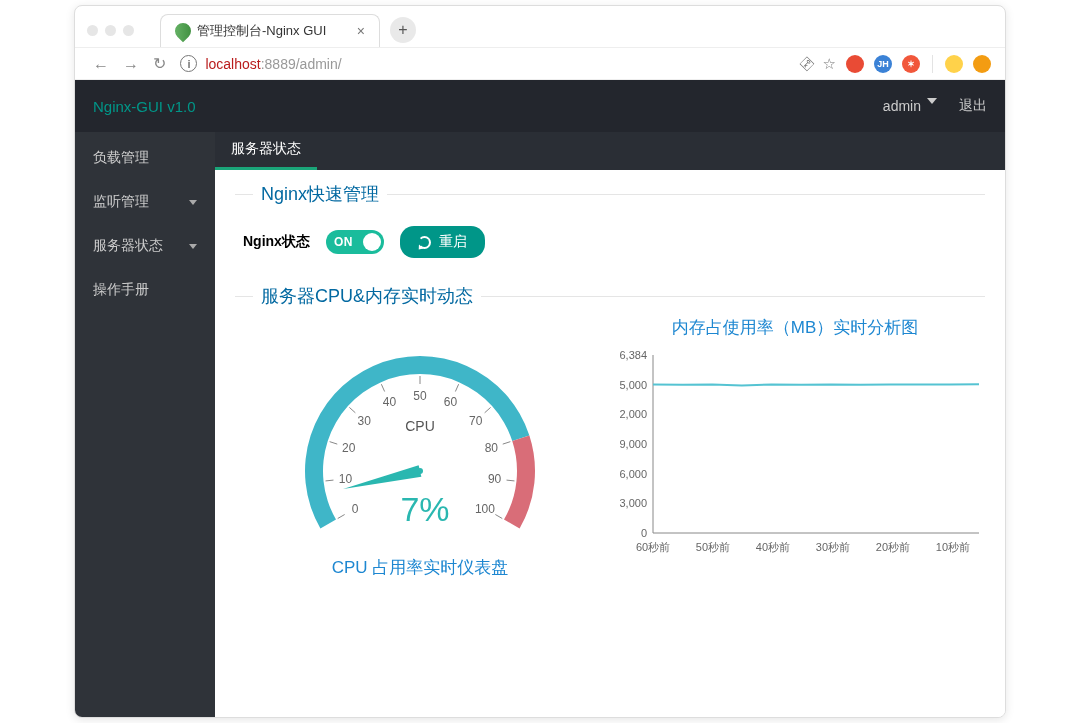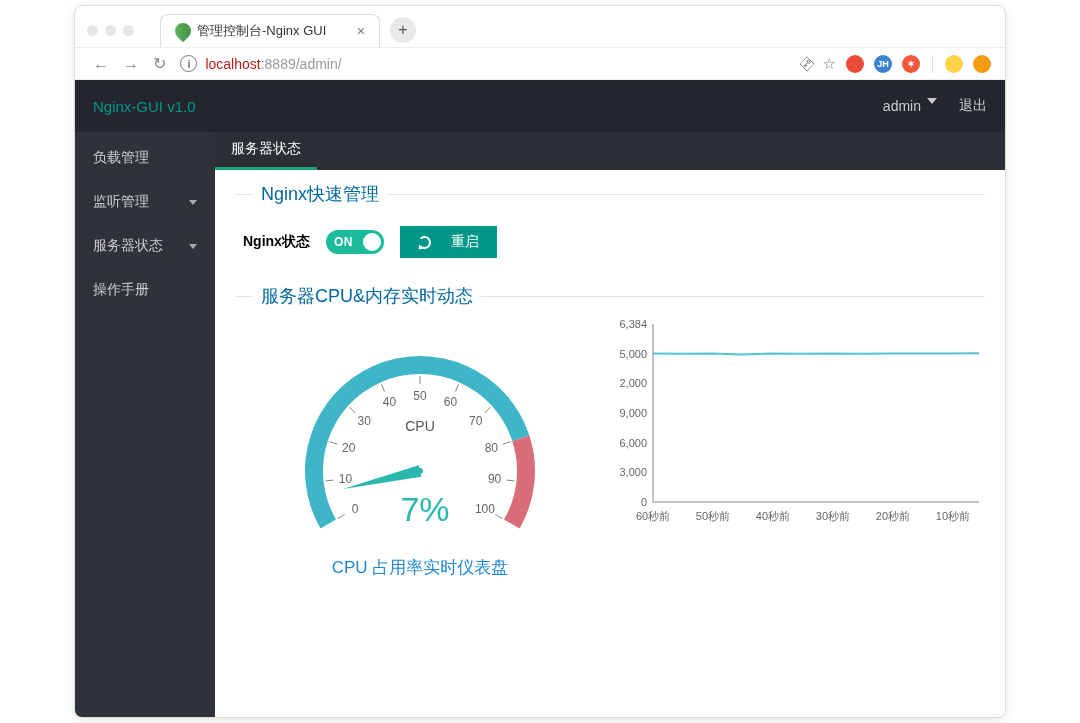--- a/index.html
+++ b/index.html
@@ -59,21 +59,21 @@
 
     .fieldset { border: none; margin-top: 6px; position: relative; }
     .legend-line { display: flex; align-items: center; }
     .legend-line::before { content: ""; width: 18px; height: 1px; background: #e5e5e5; margin-right: 8px; }
     .legend-line .lbl { font-size: 18px; color: #0369a1; }
     .legend-line::after { content: ""; flex: 1; height: 1px; background: #e5e5e5; margin-left: 8px; }
 
     .quick-row { display: flex; align-items: center; gap: 16px; padding: 20px 8px; font-size: 14px; }
     .toggle { width: 58px; height: 24px; background: #1abc9c; border-radius: 14px; position: relative; display: flex; align-items: center; color: #fff; font-size: 12px; font-weight: 600; padding-left: 8px; letter-spacing: 0.5px; }
     .toggle::after { content: ""; width: 18px; height: 18px; border-radius: 50%; background: #fff; position: absolute; right: 3px; top: 3px; }
-    .btn-restart { background: #009688; color: #fff; border: none; padding: 7px 18px; font-size: 14px; border-radius: 0; display: flex; align-items: center; gap: 20px; cursor: pointer; }
+    .btn-restart { background: #009688; color: #fff; border: none; padding: 7px 18px; font-size: 14px; border-radius: 14px; display: flex; align-items: center; gap: 8px; cursor: pointer; }
     .refresh-icon { width: 13px; height: 13px; border: 2px solid #fff; border-left-color: transparent; border-radius: 50%; position: relative; }
     .refresh-icon::after { content: ""; position: absolute; bottom: -3px; left: -3px; width: 0; height: 0; border-left: 3px solid transparent; border-right: 3px solid transparent; border-top: 4px solid #fff; transform: rotate(40deg); }
 
     .charts { display: flex; gap: 0; padding: 8px 0; align-items: flex-start; }
     .gauge-wrap { width: 370px; text-align: center; }
     .gauge-caption { color: #1d87d1; font-size: 17px; margin-top: 6px; }
     .mem-wrap { flex: 1; }
     .mem-title { color: #1d87d1; font-size: 17px; text-align: center; margin-bottom: 8px; }
 
     .footer { padding: 12px 20px; font-size: 13px; color: #333; border-top: 1px solid #eee; }
@@ -207,20 +207,21 @@
                     <line x1="232.2724133595217" y1="202.5" x2="225.34421012924616" y2="198.5" stroke="#888" stroke-width="1"></line>
                     <text x="214.9519052838329" y="196.5" text-anchor="middle" font-size="12" fill="#666">100</text>
                     <text x="150" y="115" text-anchor="middle" font-size="14" fill="#555">CPU</text>
                     <polygon points="73.08726667302034,173.03971873874178 148.62989477933607,149.15852658276103 151.37010522066393,160.84147341723897" fill="#2ab7b0"></polygon>
                     <circle cx="150" cy="155" r="3" fill="#2ab7b0"></circle>
                     <text x="155" y="205" text-anchor="middle" font-size="34" fill="#2ab7b0">7%</text>
                   </svg>
                 <div class="gauge-caption">CPU 占用率实时仪表盘</div>
               </div>
               <div class="mem-wrap">
+                <div class="mem-title">内存占使用率（MB）实时分析图</div>
                 <svg id="mem-svg" width="380" height="210" viewBox="0 0 380 210">
                     <text x="42" y="12" text-anchor="end" font-size="11" fill="#666">6,384</text>
                     <text x="42" y="41.66666666666667" text-anchor="end" font-size="11" fill="#666">5,000</text>
                     <text x="42" y="71.33333333333334" text-anchor="end" font-size="11" fill="#666">2,000</text>
                     <text x="42" y="101" text-anchor="end" font-size="11" fill="#666">9,000</text>
                     <text x="42" y="130.66666666666669" text-anchor="end" font-size="11" fill="#666">6,000</text>
                     <text x="42" y="160.33333333333334" text-anchor="end" font-size="11" fill="#666">3,000</text>
                     <text x="42" y="190" text-anchor="end" font-size="11" fill="#666">0</text>
                     <path d="M 48 8 V 186 H 374" stroke="#888" fill="none" stroke-width="1"></path>
                     <text x="48" y="204" text-anchor="middle" font-size="11" fill="#666">60秒前</text>

